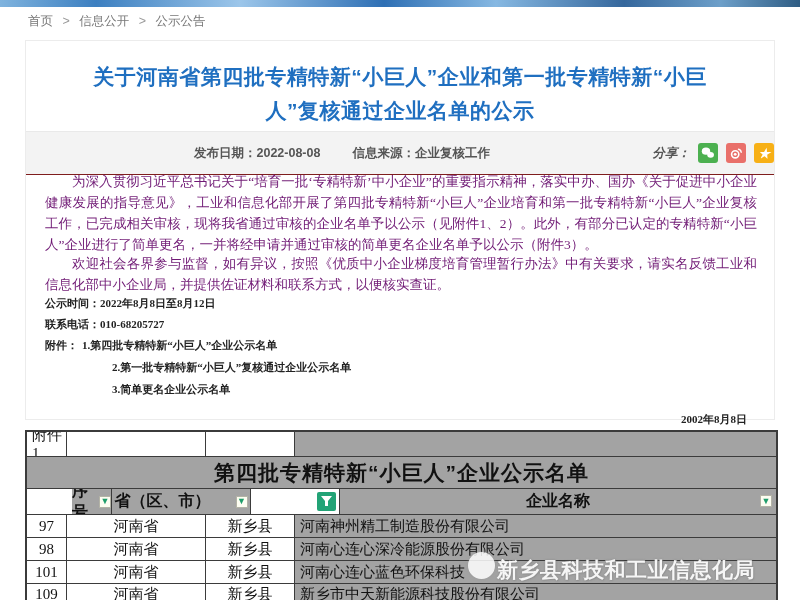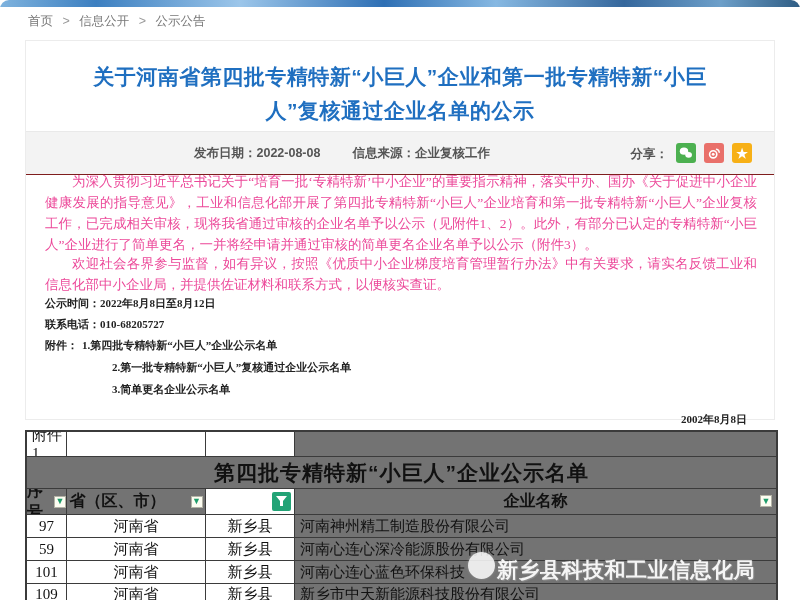--- a/index.html
+++ b/index.html
@@ -1,19 +1,19 @@
 <!DOCTYPE html>
 <html><head>
 <meta charset="utf-8">
 <style>
   * { margin:0; padding:0; box-sizing:border-box; }
   html,body { background:#fff; }
   .canvas {
     position:relative; width:800px; height:600px; overflow:hidden;
-    background:#fff; font-family:"Liberation Sans", sans-serif; color:#333;border-radius:9px;
+    background:#fff; font-family:"Liberation Sans", sans-serif; color:#333;
   }
   
   .topbar {
     position:absolute; left:0; top:0; width:800px; height:7px;
     background:linear-gradient(90deg,#7fb3de 0%,#3c7fc0 12%,#9cc6ea 30%,#2e6fb4 48%,#86b8e2 62%,#35679c 78%,#6d9fc9 90%,#2f5d84 100%);
   }
   
   .breadcrumb { position:absolute; left:28px; top:13px; font-size:12.5px; color:#777; }
   .breadcrumb a { color:#777; text-decoration:none; cursor:pointer; }
   .breadcrumb .sep { margin:0 6px; color:#999; }
@@ -28,32 +28,32 @@
     text-align:center; letter-spacing:0.5px;
   }
   
   .metabar {
     position:absolute; left:26px; top:131px; width:748px; height:44px;
     background:#f3f3f3; border-top:1px solid #e9e9e9; border-bottom:1px solid #7f1d1d;
     display:flex; align-items:center; font-size:12.5px; color:#555; font-weight:bold;
   }
   .metabar .m1 { margin-left:168px; }
   .metabar .m2 { margin-left:32px; }
-  .metabar .share { margin-left:auto; margin-right:22px; display:flex; align-items:flex-end; gap:8px; }
+  .metabar .share { margin-left:auto; display:flex; align-items:center; gap:8px;font-style:italic; }
   .share-btn {
     width:20px; height:20px; border-radius:3px; display:inline-flex;
     align-items:center; justify-content:center; cursor:pointer; color:#fff;
   }
   .share-wechat { background:#4cb050; }
   .share-weibo  { background:#e9706a; }
   .share-qzone  { background:#f7b016; font-size:13px; line-height:1; }
   
   .para {
     position:absolute; left:45px; width:712px; font-family:"Liberation Serif", serif;
-    font-size:13.5px; line-height:21px; color:#ec4899; text-align:justify; text-indent:2em;
+    font-size:13.5px; line-height:21px; color:#701a75; text-align:justify; text-indent:2em;
   }
   .p1 { top:171px; }
   .p2 { top:253px; }
   .infoline {
     position:absolute; left:45px; font-family:"Liberation Serif", serif;
     font-size:11px; font-weight:bold; color:#222; white-space:nowrap;
   }
   .l-time { top:296px; }
   .l-phone { top:317px; }
   .l-att { top:338px; }
@@ -65,26 +65,26 @@
   .xl {
     position:absolute; left:25px; top:430px; width:753px;
     border:2px solid #3b3b3b; font-family:"Liberation Serif", serif; color:#111;
     background:#fff;
   }
   .xl-row { display:flex; border-bottom:1.5px solid #3b3b3b; }
   .xl-row:last-child { border-bottom:2px solid #3b3b3b; }
   .xl-cell { border-right:1.5px solid #3b3b3b; display:flex; align-items:center; justify-content:center; overflow:hidden; }
   .xl-cell:last-child { border-right:none; }
   .c1 { width:40px; }  .c2 { width:139px;gap:22px; }  .c3 { width:89px; }  .c4 { flex:1; }
-  .yellow { background:#737373; }
+  .yellow { background:#a3a3a3; }
   .r-note { height:25px; }
   .r-note .note-cell { justify-content:flex-start; padding-left:5px; font-size:15px; color:#111; }
   .r-title { height:32px; }
   .r-title .xl-cell { font-size:21px; font-weight:bold; letter-spacing:1px; font-family:"Liberation Sans", sans-serif; }
-  .r-head { height:26px; font-weight:bold; }
+  .r-head { height:26px; font-weight:bold;padding-left:45px; }
   .r-head .xl-cell { font-size:16px; position:relative; }
   .r-data { height:23px; }
   .r-data .xl-cell { font-size:15px; }
   .r-data .c4 { justify-content:flex-start; padding-left:5px; }
   .drop-btn {
     width:12px; height:12px; margin-left:3px; background:#fdfdf2; border:1px solid #b3b3a6;
     display:inline-flex; align-items:center; justify-content:center;
     font-size:9px; color:#1f9d6b; line-height:1; cursor:pointer; flex:0 0 auto;
   }
   .drop-abs { position:absolute; right:4px; top:6px; margin-left:0; }
@@ -194,21 +194,21 @@
       </div>
     </div>
 
     <div class="xl-row r-data">
       <div class="xl-cell c1">97</div>
       <div class="xl-cell c2">河南省</div>
       <div class="xl-cell c3">新乡县</div>
       <div class="xl-cell c4 yellow">河南神州精工制造股份有限公司</div>
     </div>
     <div class="xl-row r-data">
-      <div class="xl-cell c1">59</div>
+      <div class="xl-cell c1">98</div>
       <div class="xl-cell c2">河南省</div>
       <div class="xl-cell c3">新乡县</div>
       <div class="xl-cell c4 yellow">河南心连心深冷能源股份有限公司</div>
     </div>
     <div class="xl-row r-data">
       <div class="xl-cell c1">101</div>
       <div class="xl-cell c2">河南省</div>
       <div class="xl-cell c3">新乡县</div>
       <div class="xl-cell c4 yellow">河南心连心蓝色环保科技</div>
     </div>

